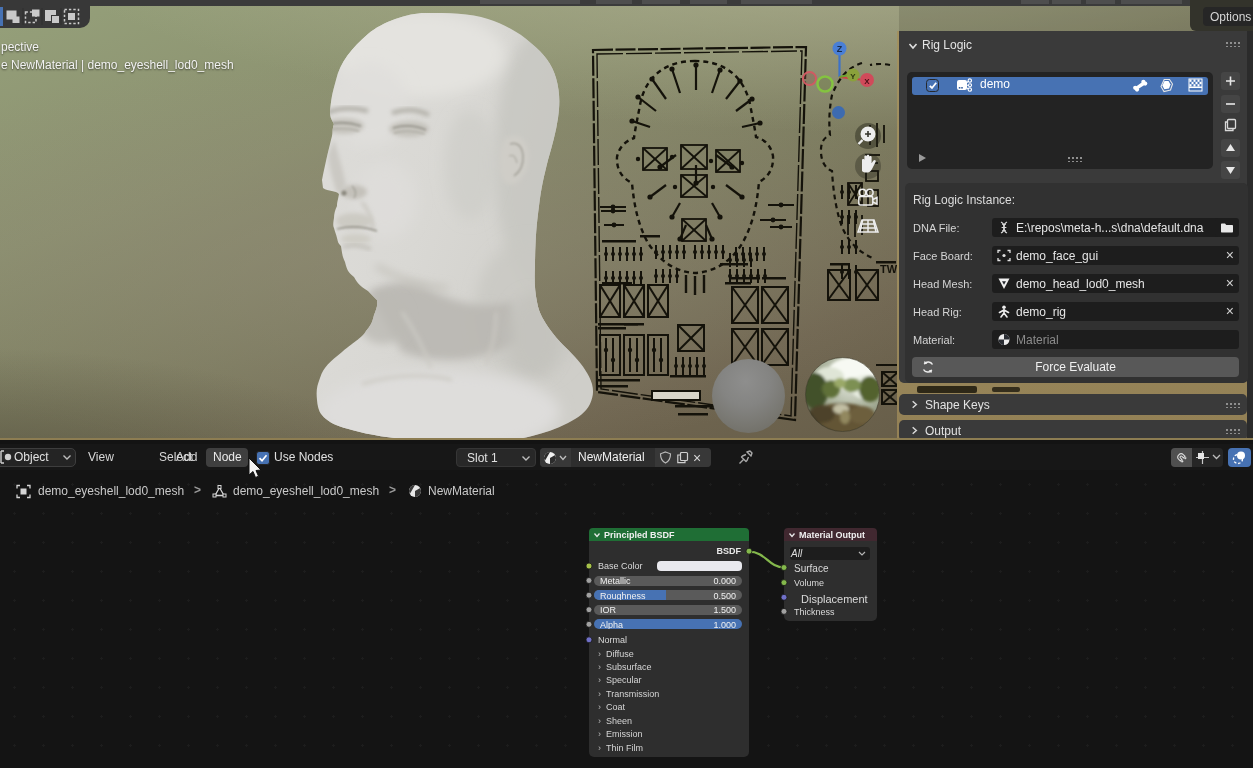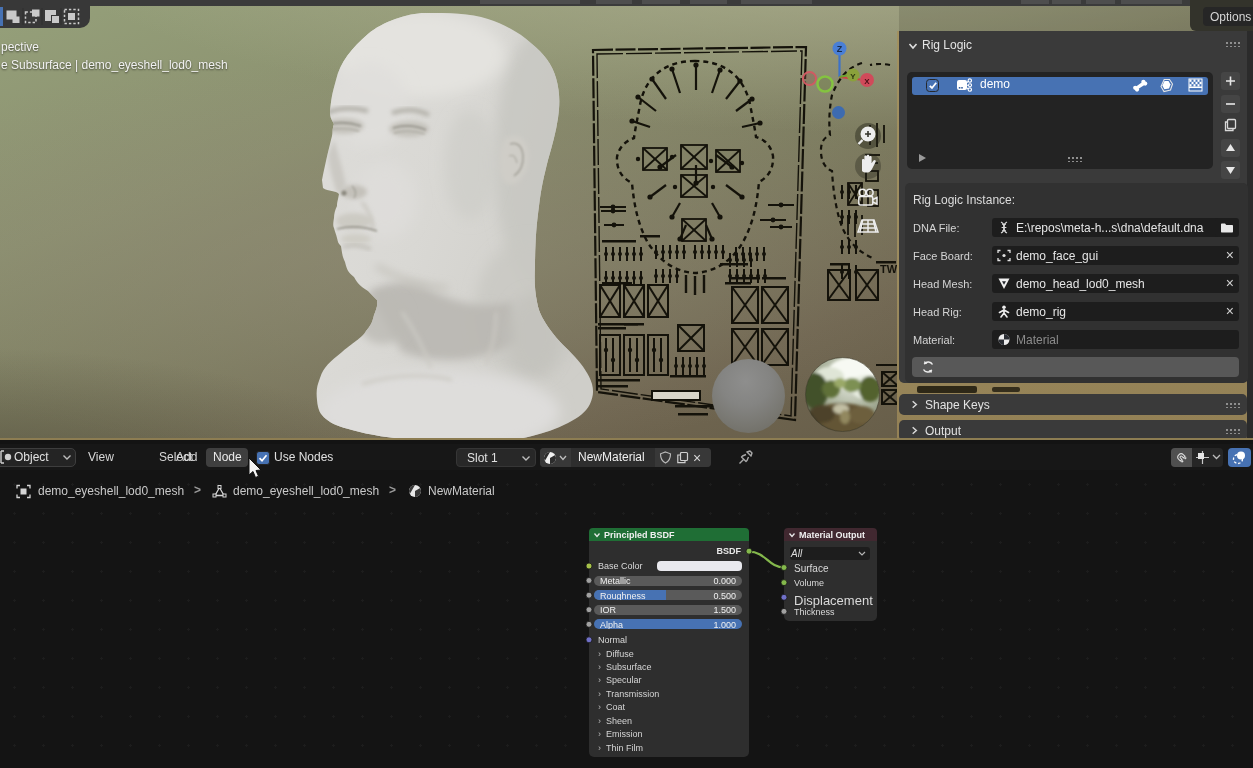--- a/index.html
+++ b/index.html
@@ -487,21 +487,21 @@
 <rect x="63.8" y="166.5" width="14" height="8.5" rx="1.5"></rect>
           <path d="M77.8 169.5 L82 167.5 L82 174 L77.8 172"></path>
 </g>
 <g stroke="#ededed" stroke-width="1.5" fill="none">
 <path d="M63,202 L67,190 L79,190 L83,202 Z"></path>
           <path d="M67.7,190 L65,202 M73,190 L73,202 M78.3,190 L81,202 M66,194 L80,194 M64.7,198 L81.3,198"></path>
 </g>
 </svg>
 
     <div class="abs t" style="left:1px;top:40px;text-shadow:0 1px 2px rgba(0,0,0,.6);color:#f2f2f2;">pective</div>
-    <div class="abs t" style="left:1px;top:58px;text-shadow:0 1px 2px rgba(0,0,0,.6);color:#f2f2f2;">e Subsurface | demo_eyeshell_lod0_mesh</div>
+    <div class="abs t" style="left:1px;top:58px;text-shadow:0 1px 2px rgba(0,0,0,.6);color:#f2f2f2;">e NewMaterial | demo_eyeshell_lod0_mesh</div>
   </div>
 
   <div class="abs" style="left:0;top:0;width:1253px;height:6px;background:#3b3b3b;"></div>
   <div class="abs" style="left:480px;top:0;width:100px;height:4px;background:#4e4e4e;"></div>
   <div class="abs" style="left:596px;top:0;width:36px;height:4px;background:#4e4e4e;"></div>
   <div class="abs" style="left:642px;top:0;width:38px;height:4px;background:#4e4e4e;"></div>
   <div class="abs" style="left:690px;top:0;width:37px;height:4px;background:#4e4e4e;"></div>
   <div class="abs" style="left:741px;top:0;width:71px;height:4px;background:#4e4e4e;"></div>
 
   <div class="abs" style="left:1021px;top:0;width:28px;height:4px;background:#4e4e4e;"></div>
@@ -678,20 +678,21 @@
           </svg>
           <div class="ftxt" style="color:#8b8b8b;">Material</div>
         </div>
         <div class="abs" style="left:7px;top:174px;width:327px;height:20px;background:#585858;border-radius:4px;">
           <svg style="position:absolute;left:9px;top:3px;" width="14" height="14" viewBox="0 0 14 14">
               <path d="M11.5 4.5 A5 5 0 0 0 3.2 3.8" fill="none" stroke="#ececec" stroke-width="1.5"></path>
               <path d="M3.4 1 L3.2 4.4 L6.4 3.4 Z" fill="#ececec"></path>
               <path d="M2.5 9.5 A5 5 0 0 0 10.8 10.2" fill="none" stroke="#ececec" stroke-width="1.5"></path>
               <path d="M10.6 13 L10.8 9.6 L7.6 10.6 Z" fill="#ececec"></path>
             </svg>
+          <div class="t" style="position:absolute;left:0;right:0;top:3px;text-align:center;color:#f0f0f0;">Force Evaluate</div>
         </div>
       </div>
     </div>
 
     <div class="abs" style="left:20px;top:355px;width:60px;height:7px;background:rgba(20,18,8,.8);border-radius:2px;"></div>
     <div class="abs" style="left:95px;top:356px;width:28px;height:5px;background:rgba(20,18,8,.75);border-radius:2px;"></div>
 
     <div class="abs" style="left:2px;top:363px;width:348px;height:21px;background:#3a3a3a;border-radius:5px;">
       <svg class="abs" style="left:10px;top:5px;" width="11" height="11" viewBox="0 0 12 12">
           <path d="M4 2.5 L8 6 L4 9.5" stroke="#d8d8d8" stroke-width="1.6" fill="none"></path>
@@ -889,21 +890,21 @@
       </div>
       <div class="abs" style="left:0;top:13px;width:93px;height:80px;background:#2e2e2e;border-radius:0 0 5px 5px;"></div>
       <div class="abs" style="left:6px;top:19px;width:80px;height:13px;background:#1d1d1d;border-radius:3px;">
         <div style="position:absolute;left:1px;top:1px;font-size:10px;color:#dcdcdc;font-style:italic;">All</div>
         <svg class="abs" style="left:68px;top:4px;" width="8" height="6" viewBox="0 0 8 6">
             <path d="M1 1 L4 4 L7 1" stroke="#b5b5b5" stroke-width="1.2" fill="none"></path>
           </svg>
       </div>
       <div style="position:absolute;left:10px;top:35px;font-size:10px;color:#dadada;">Surface</div>
       <div style="position:absolute;left:10px;top:50px;font-size:9px;color:#dadada;">Volume</div>
-      <div style="position:absolute;left:10px;top:65px;font-size:13px;color:#dadada;">Displacement</div>
+      <div style="position:absolute;left:17px;top:65px;font-size:11px;color:#dadada;">Displacement</div>
       <div style="position:absolute;left:10px;top:79px;font-size:9px;color:#dadada;">Thickness</div>
       <svg class="abs" style="left:-4px;top:-4px;" width="101" height="101" viewBox="0 0 101 101">
         <circle cx="4" cy="43.5" r="3" fill="#84b84c" stroke="#161616" stroke-width="0.8"></circle>
         <circle cx="4" cy="58.6" r="3" fill="#84b84c" stroke="#161616" stroke-width="0.8"></circle>
         <circle cx="4" cy="73.3" r="3" fill="#7070c8" stroke="#161616" stroke-width="0.8"></circle>
         <circle cx="4" cy="87.4" r="3" fill="#a1a1a1" stroke="#161616" stroke-width="0.8"></circle>
       </svg>
     </div>
   </div>
 

